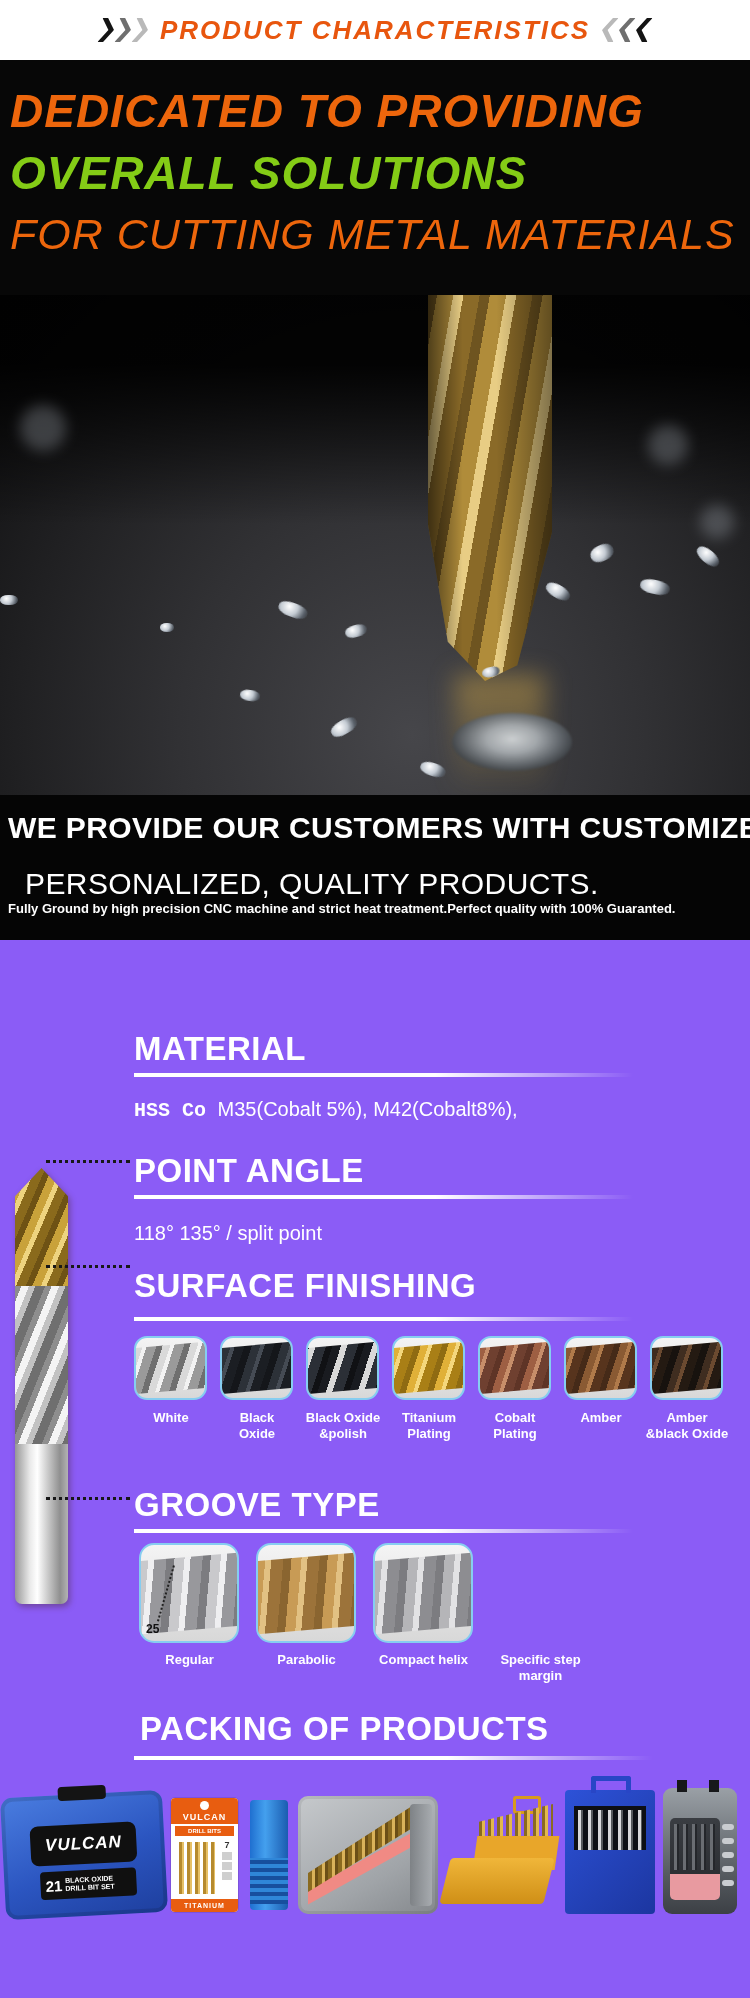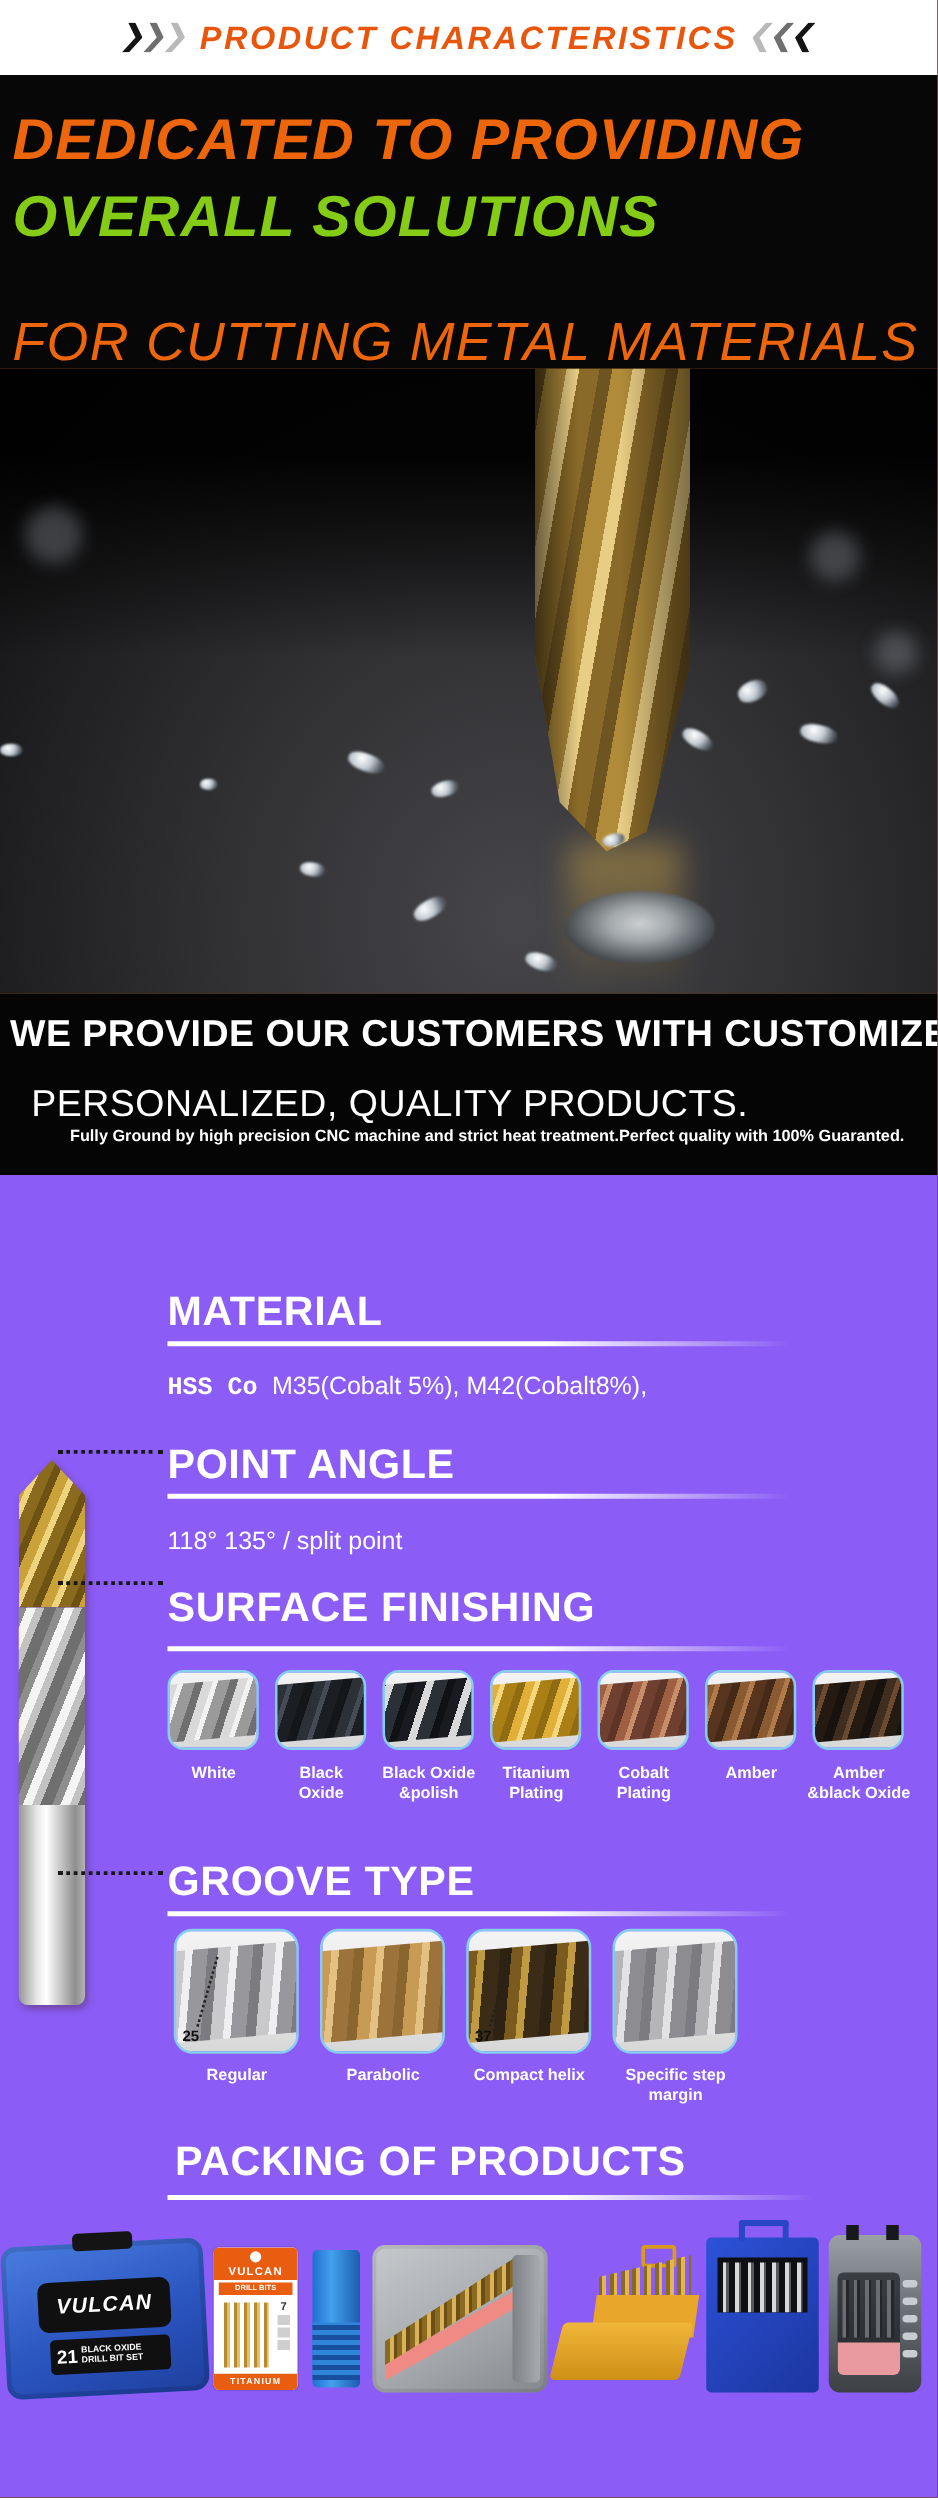--- a/index.html
+++ b/index.html
@@ -14,21 +14,21 @@
        clip-path:polygon(0 0,40% 0,100% 50%,40% 100%,0 100%,60% 50%);}
   .chv.flip{transform:skewX(-12deg) scaleX(-1);}
   .c-black{background:#141414;}.c-gray{background:#6f6f6f;}.c-light{background:#b9b9b9;}
   
   .hero{position:absolute;left:0;top:60px;width:750px;height:235px;background:#070707;}
   .hero-l1{position:absolute;left:10px;top:24px;color:#ed660c;font-size:46px;font-weight:bold;
            font-style:italic;letter-spacing:1px;white-space:nowrap;}
   .hero-l2{position:absolute;left:10px;top:86px;color:#84cc16;font-size:46px;font-weight:bold;
            font-style:italic;letter-spacing:1px;white-space:nowrap;}
   .hero-l3{position:absolute;left:10px;top:150px;color:#ed660c;font-size:43px;
-           font-style:italic;letter-spacing:1px;white-space:nowrap;margin-top:40px;}
+           font-style:italic;letter-spacing:1px;white-space:nowrap;}
   
   .photo{position:absolute;left:0;top:295px;width:750px;height:500px;overflow:hidden;
      background:radial-gradient(ellipse at 55% 88%,#46464a 0%,#313134 40%,#202022 68%,#0c0c0d 100%);}
   .photo-dark-top{position:absolute;left:0;top:0;width:100%;height:46%;
      background:linear-gradient(to bottom,rgba(0,0,0,.92) 30%,rgba(0,0,0,0));}
   .pdrill{position:absolute;left:428px;top:-6px;width:124px;height:392px;
      background:repeating-linear-gradient(100deg,#6e5420 0 10px,#b08c3a 10px 26px,#e8cd84 26px 36px,#8a6a28 36px 52px);
      clip-path:polygon(0 0,100% 0,100% 62%,72% 96%,46% 100%,16% 90%,0 60%);}
   .pdrill:after{content:"";position:absolute;inset:0;
      background:linear-gradient(90deg,rgba(0,0,0,.55),rgba(0,0,0,0) 28%,rgba(0,0,0,0) 55%,rgba(0,0,0,.45));}
@@ -37,21 +37,21 @@
   .phole{position:absolute;left:452px;top:418px;width:120px;height:58px;border-radius:50%;
      background:radial-gradient(ellipse at 50% 45%,#d7dce0 0%,#aab0b6 30%,#6a7076 55%,#32363a 78%,rgba(0,0,0,0) 88%);
      filter:blur(1px);opacity:.9;}
   .chip{position:absolute;border-radius:45%;filter:blur(.7px);
      background:radial-gradient(circle at 35% 35%,#ffffff,#c3cad2 40%,#596069 75%,rgba(0,0,0,0));}
   .bokeh{position:absolute;border-radius:50%;filter:blur(7px);background:#9aa0a8;opacity:.35;}
   
   .band{position:absolute;left:0;top:795px;width:750px;height:145px;background:#050505;}
   .band-l1{position:absolute;left:8px;top:16px;color:#fff;font-size:30px;font-weight:bold;letter-spacing:.4px;white-space:nowrap;}
   .band-l2{position:absolute;left:25px;top:60px;color:#fff;font-size:30px;font-weight:normal;letter-spacing:.4px;white-space:nowrap;margin-top:12px;}
-  .band-note{position:absolute;left:8px;top:106px;color:#fff;font-size:13px;font-weight:bold;white-space:nowrap;margin-left:48px;}
+  .band-note{position:absolute;left:8px;top:106px;color:#fff;font-size:13px;font-weight:bold;white-space:nowrap;}
   
   .orange{position:absolute;left:0;top:940px;width:750px;height:1058px;background:#8b5cf6;}
   .h2{position:absolute;color:#fff;font-size:33px;font-weight:bold;letter-spacing:.5px;white-space:nowrap;}
   .rule{position:absolute;height:4px;width:520px;
         background:linear-gradient(90deg,#ffffff 0 58%,rgba(255,255,255,0) 96%);}
   .spec-row{position:absolute;color:#fff;font-size:20px;white-space:nowrap;}
   .spec-row b{display:inline-block;width:78px;font-weight:bold;font-family:Liberation Mono, monospace;}
   .pa-value{position:absolute;color:#fff;font-size:20px;white-space:nowrap;}
   
   .leader{position:absolute;height:0;border-top:3px dotted #181818;}
@@ -278,25 +278,20 @@
     <div class="gv-row">
       <div class="tile gv-tile">
         <div class="bit gv1"></div>
         <div class="anno-line"></div>
         <div class="anno">25</div>
       </div>
       <div class="tile gv-tile">
           <div class="bit gv2"></div>
         </div>
       <div class="tile gv-tile">
-        <div class="bit gv3"></div>
-        <div class="anno-line"></div>
-        <div class="anno">37</div>
-      </div>
-      <div class="tile gv-tile">
           <div class="bit gv4"></div>
         </div>
     </div>
     <div class="gv-labels">
       <div class="gv-label">Regular</div>
       <div class="gv-label">Parabolic</div>
       <div class="gv-label">Compact helix</div>
       <div class="gv-label">Specific step
 margin</div>
     </div>

